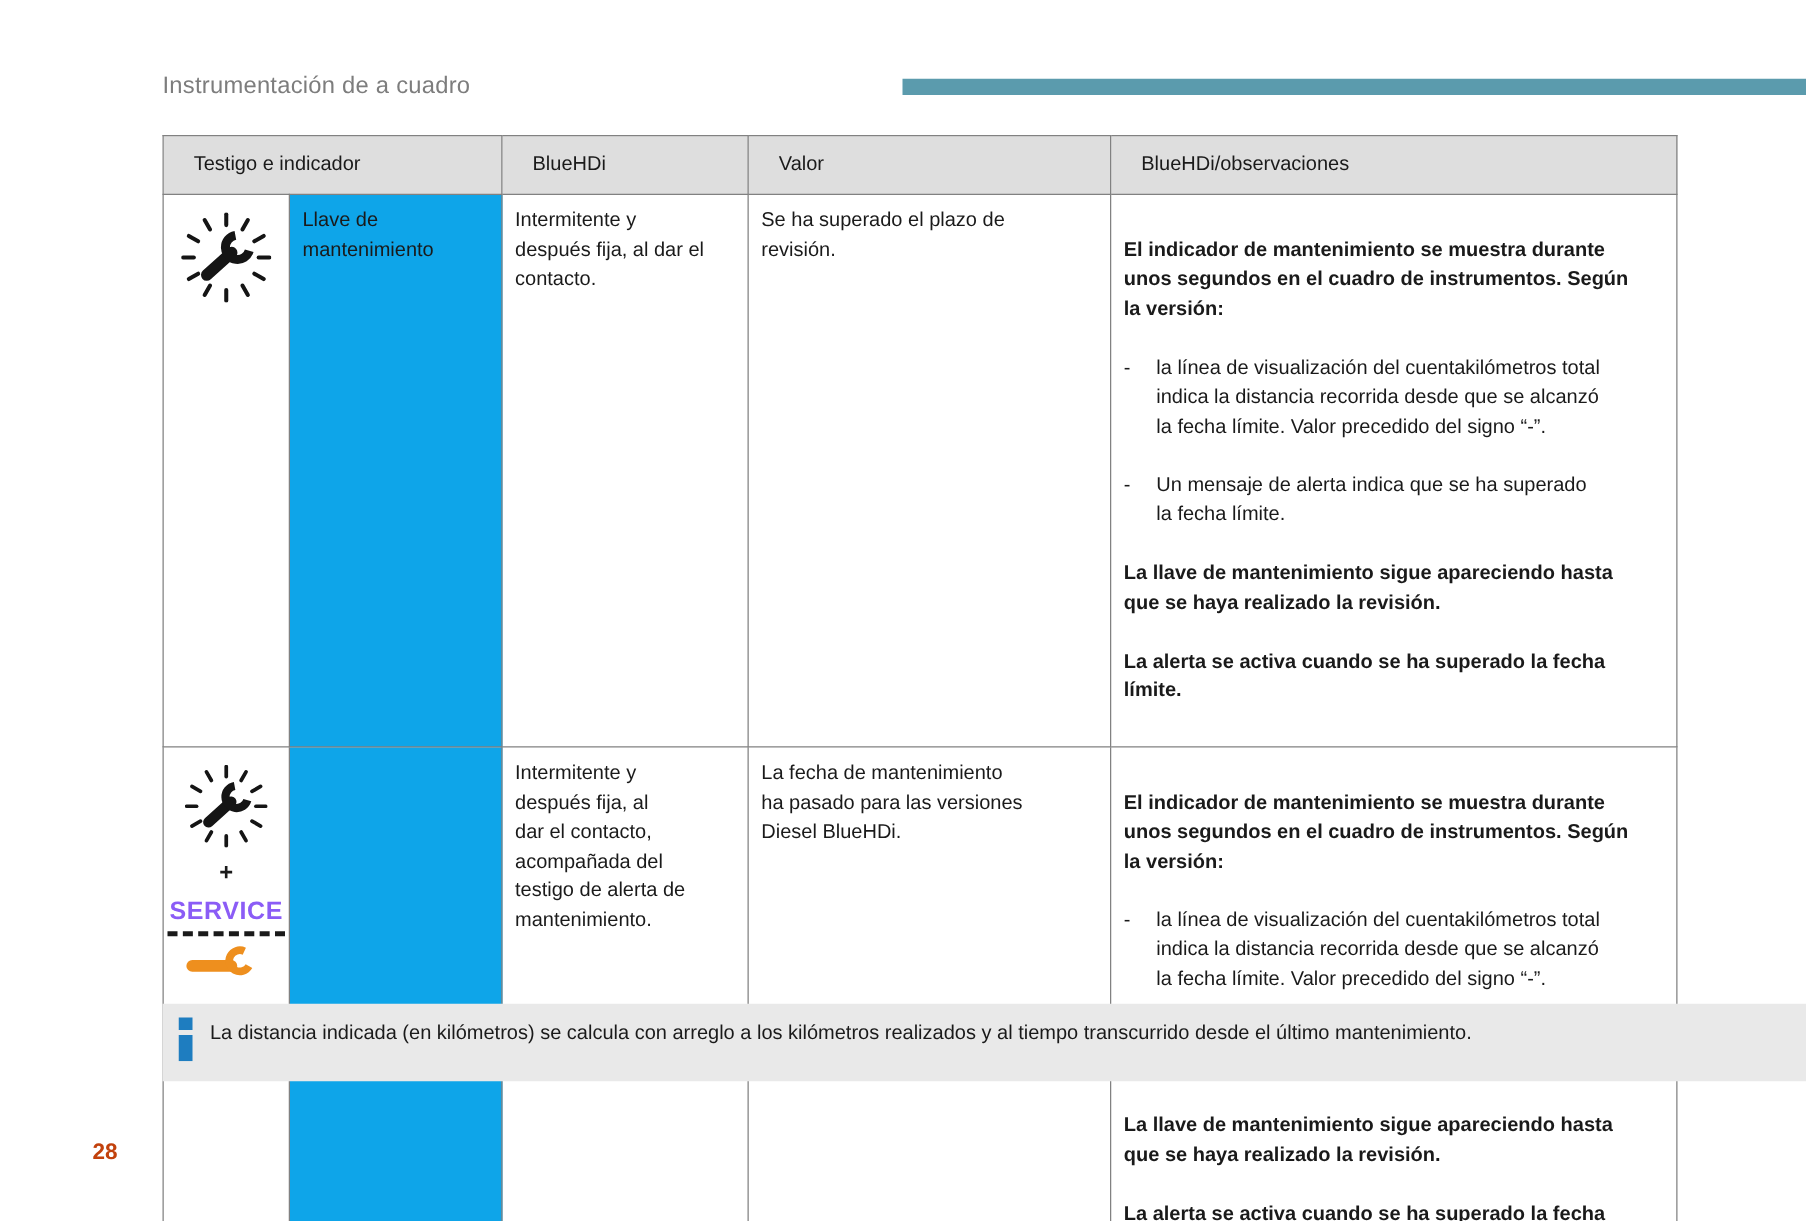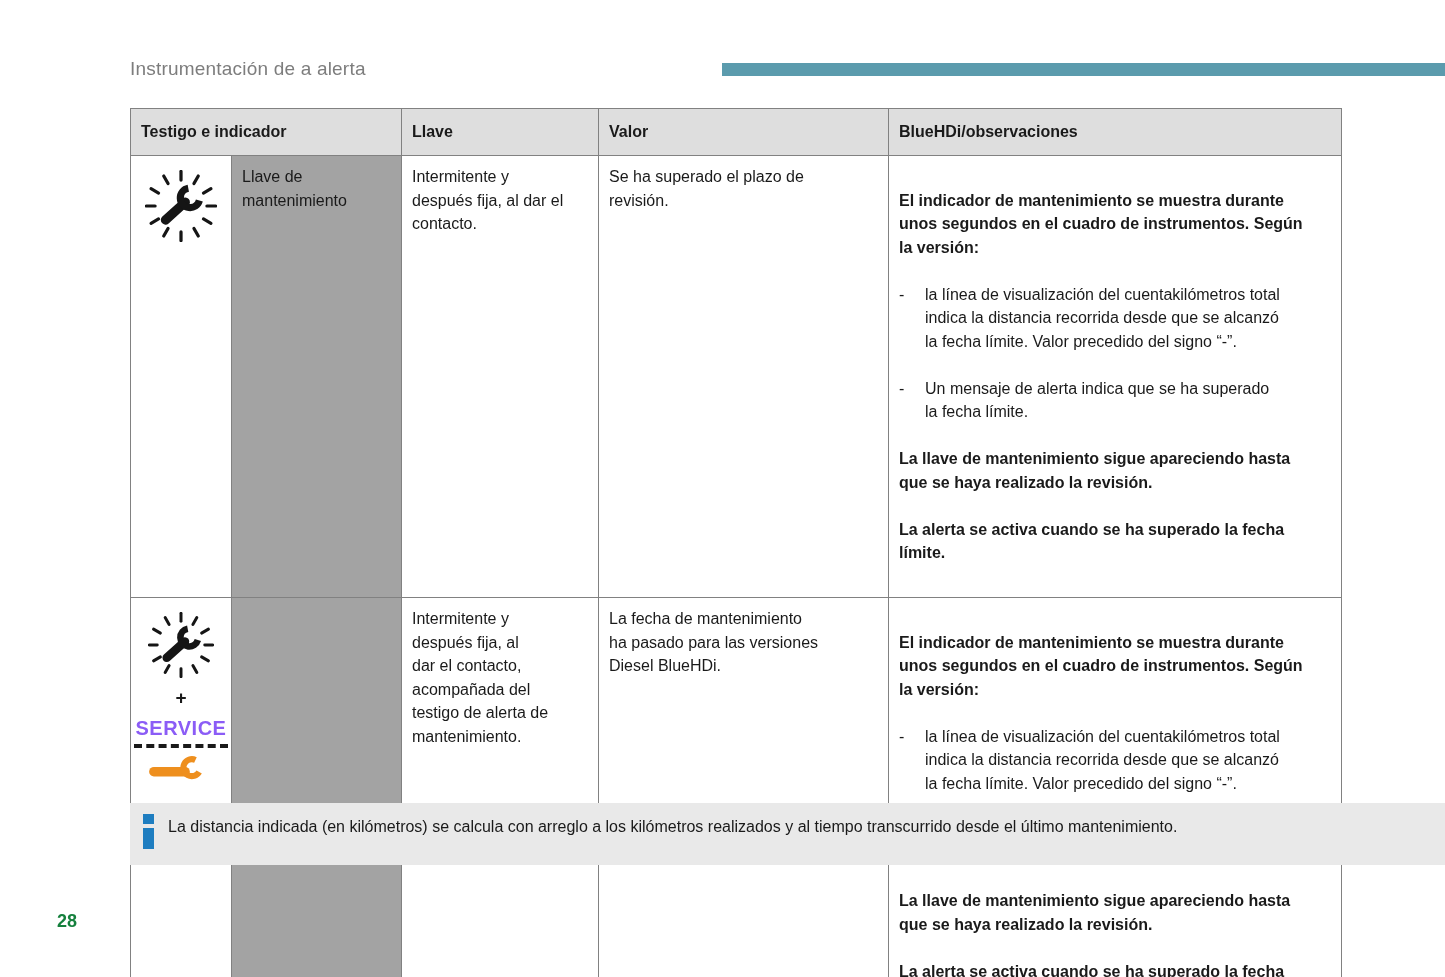--- a/index.html
+++ b/index.html
@@ -19,26 +19,26 @@
   table.main-table{
     position:absolute;left:130px;top:108px;width:1211px;
     border-collapse:collapse;table-layout:fixed;
   }
   .main-table th,.main-table td{
     border:1px solid #818181;
     vertical-align:top;text-align:left;
     font-size:16px;line-height:23.5px;
   }
   .main-table th{
-    background:#dedede;font-weight:bold;
-    padding:11px 10px;height:24px;vertical-align:middle;
+    background:#dedede;font-weight:normal;
+    padding:11px 24px;height:24px;vertical-align:middle;
   }
   .main-table td{padding:9px 9px 9px 10px;white-space:pre-line;}
   td.cell-icon{padding:14px 4px 6px 4px;text-align:center;white-space:normal;}
-  td.cell-label{background:#a3a3a3;}
+  td.cell-label{background:#0ea5e9;}
   tr.row-1 td{height:285px;}
   tr.row-2 td{height:272px;}
   .acc-block{white-space:pre-line;font-weight:bold;}
   .bullet{display:flex;white-space:normal;}
   .bullet .dash{flex:0 0 26px;white-space:pre-line;}
   .bullet .btext{flex:1 1 auto;white-space:pre-line;}
   .icon-stack{display:flex;flex-direction:column;align-items:center;gap:2px;}
   .plus-sign{font-size:19px;font-weight:bold;color:#1a1a1a;line-height:18px;margin-top:2px;}
   .service-label{
     font-size:20px;font-weight:bold;color:#8b5cf6;
@@ -46,42 +46,42 @@
   }
   .dashed-sep{width:94px;border-top:4px dashed #1a1a1a;margin-top:3px;}
   .note-box{
     position:absolute;left:130px;top:803px;width:1327px;height:62px;
     background:#e9e9e9;box-sizing:border-box;
     display:flex;align-items:flex-start;gap:13px;
     padding:10px 16px 0 12px;
   }
   .note-text{font-size:16px;line-height:23px;padding-top:2px;white-space:pre-line;}
   .page-number{
-    position:absolute;left:57px;top:911px;
-    font-size:18px;font-weight:bold;color:#15803d;
+    position:absolute;left:74px;top:911px;
+    font-size:18px;font-weight:bold;color:#c2410c;
   }
 </style>
 </head>
 <body>
 
-<div class="page-title">Instrumentación de a alerta</div>
+<div class="page-title">Instrumentación de a cuadro</div>
 <div class="accent-bar"></div>
 
 <table class="main-table">
   <colgroup>
     <col style="width:101px">
       <col style="width:170px">
       <col style="width:197px">
       <col style="width:290px">
       <col style="width:453px">
   </colgroup>
   <thead>
     <tr>
       <th colspan="2">Testigo e indicador</th>
-      <th>Llave</th>
+      <th>BlueHDi</th>
       <th>Valor</th>
       <th>BlueHDi/observaciones</th>
     </tr>
   </thead>
   <tbody>
     <tr class="row-1">
       <td class="cell-icon">
         <span>
           <svg viewBox="0 0 100 100" width="72" height="72">
             <g stroke="#151515" stroke-width="4.5" stroke-linecap="round">

